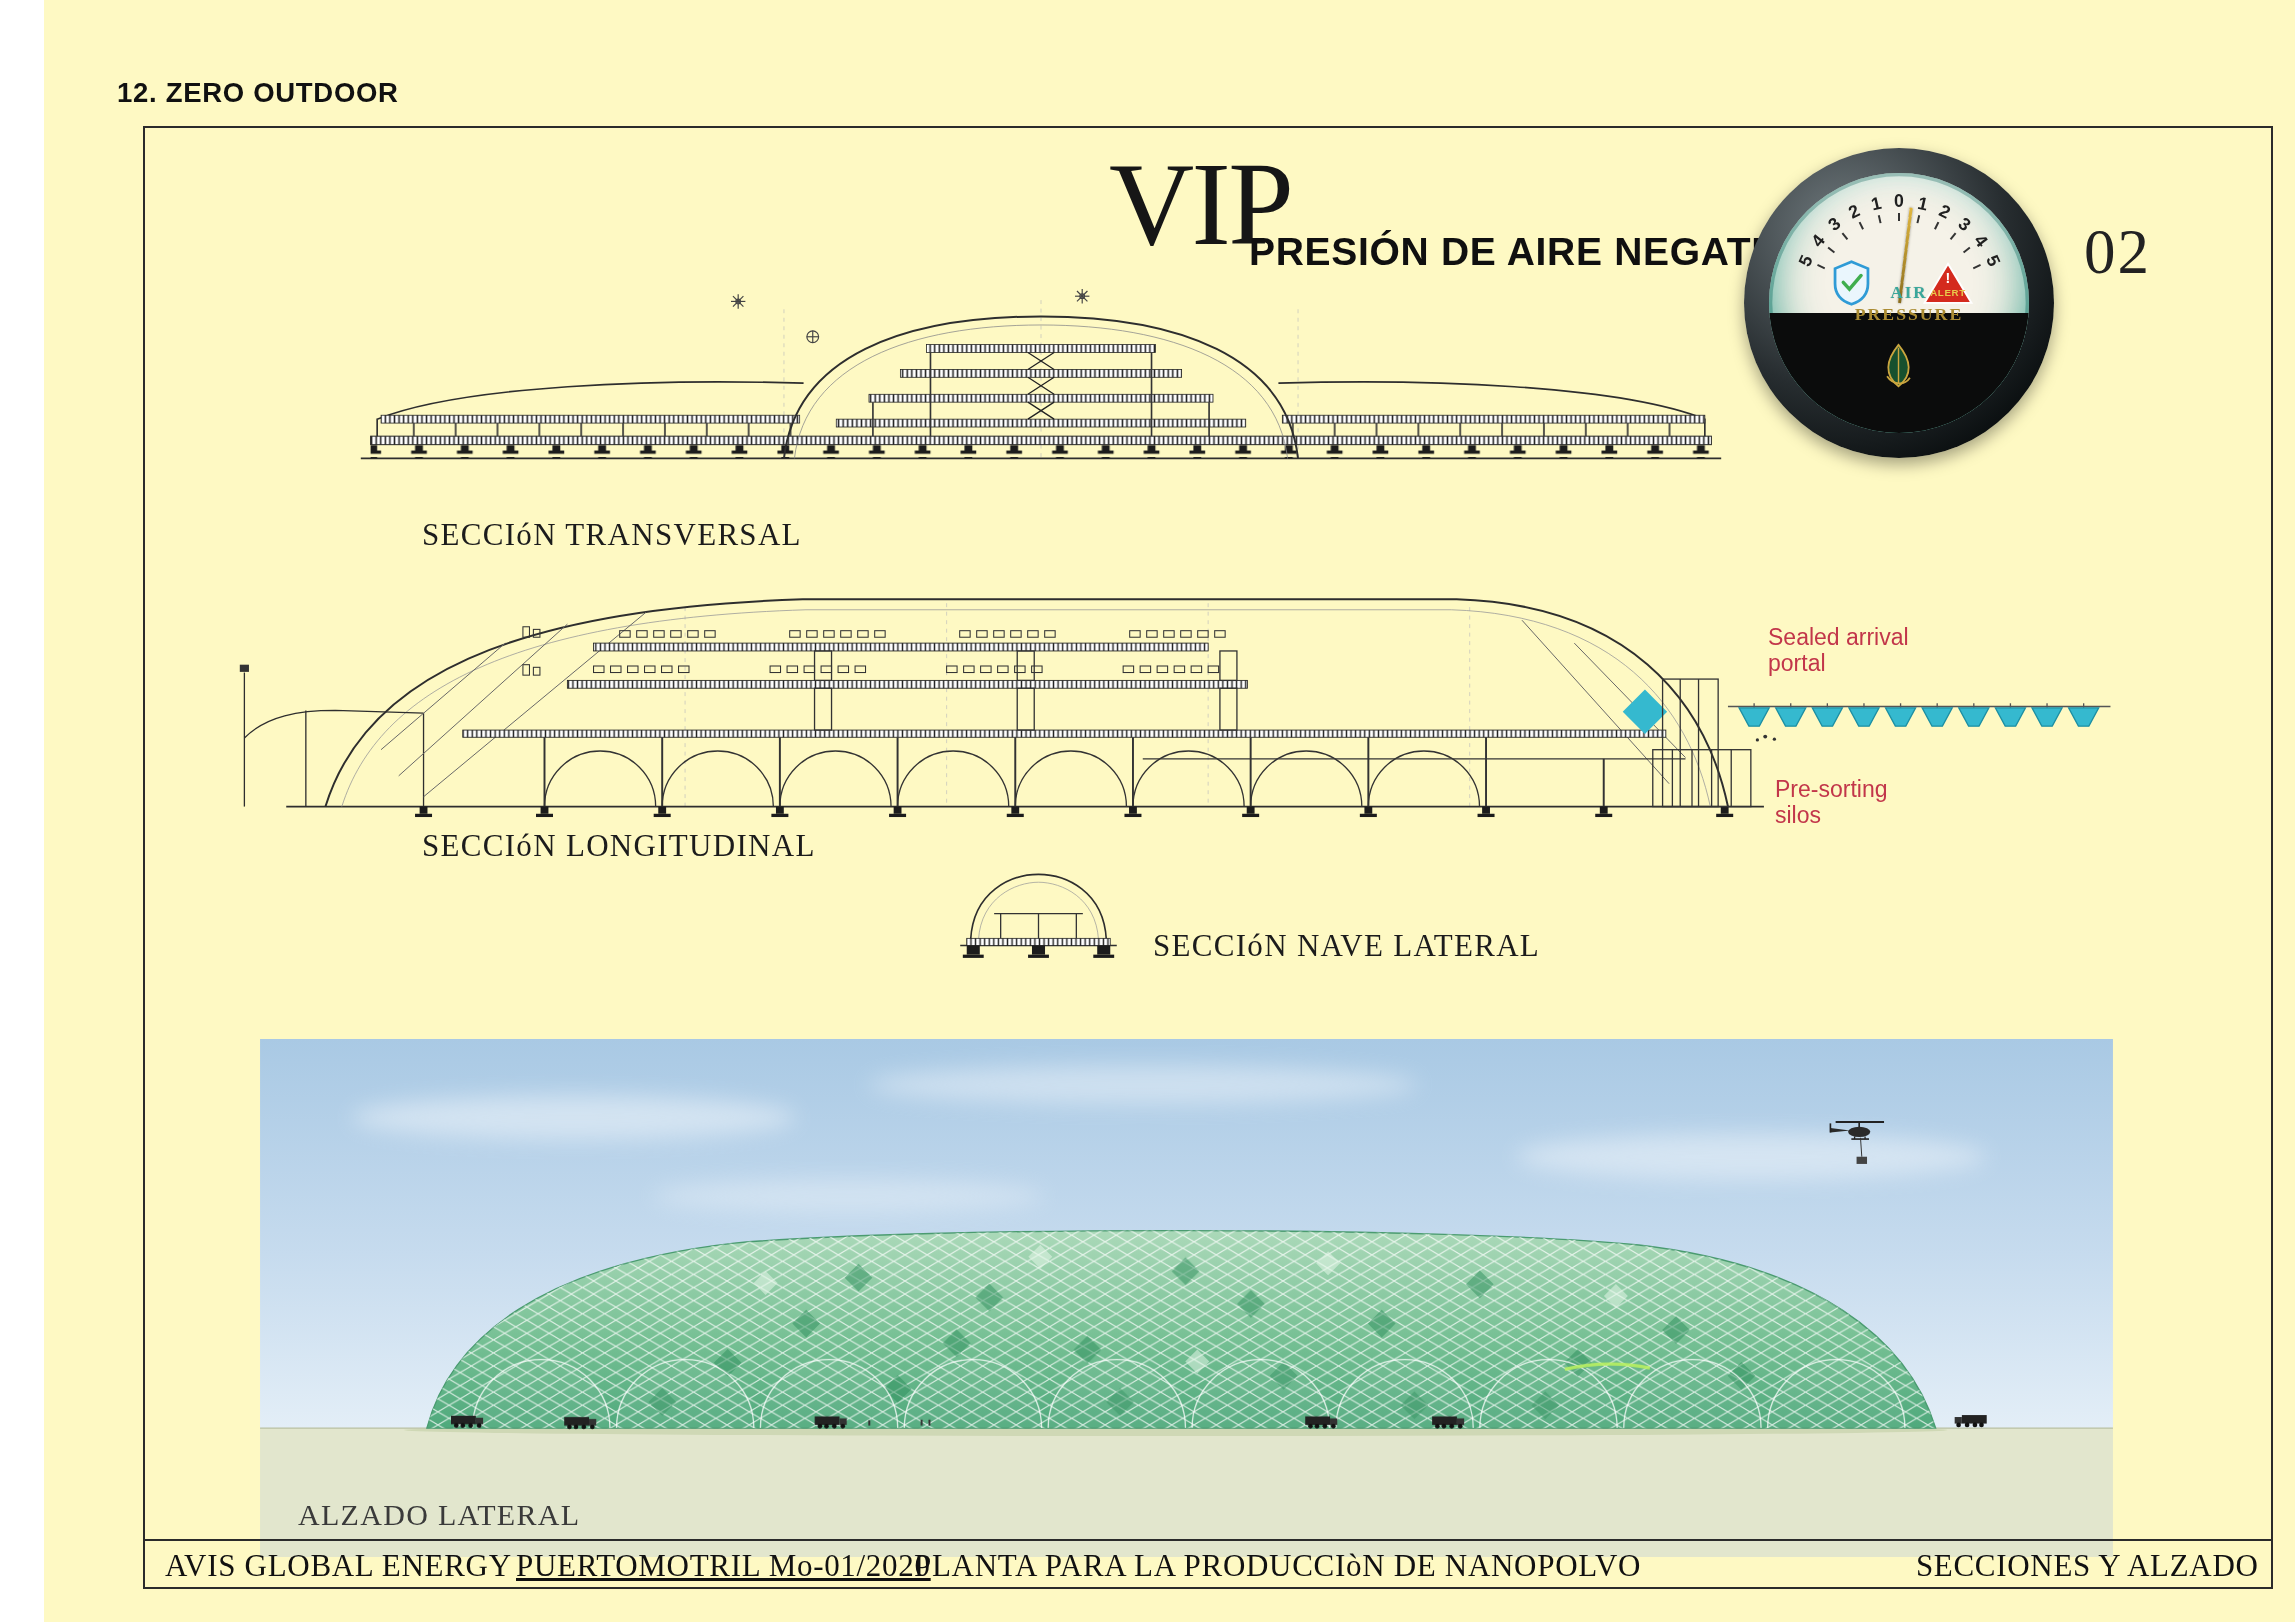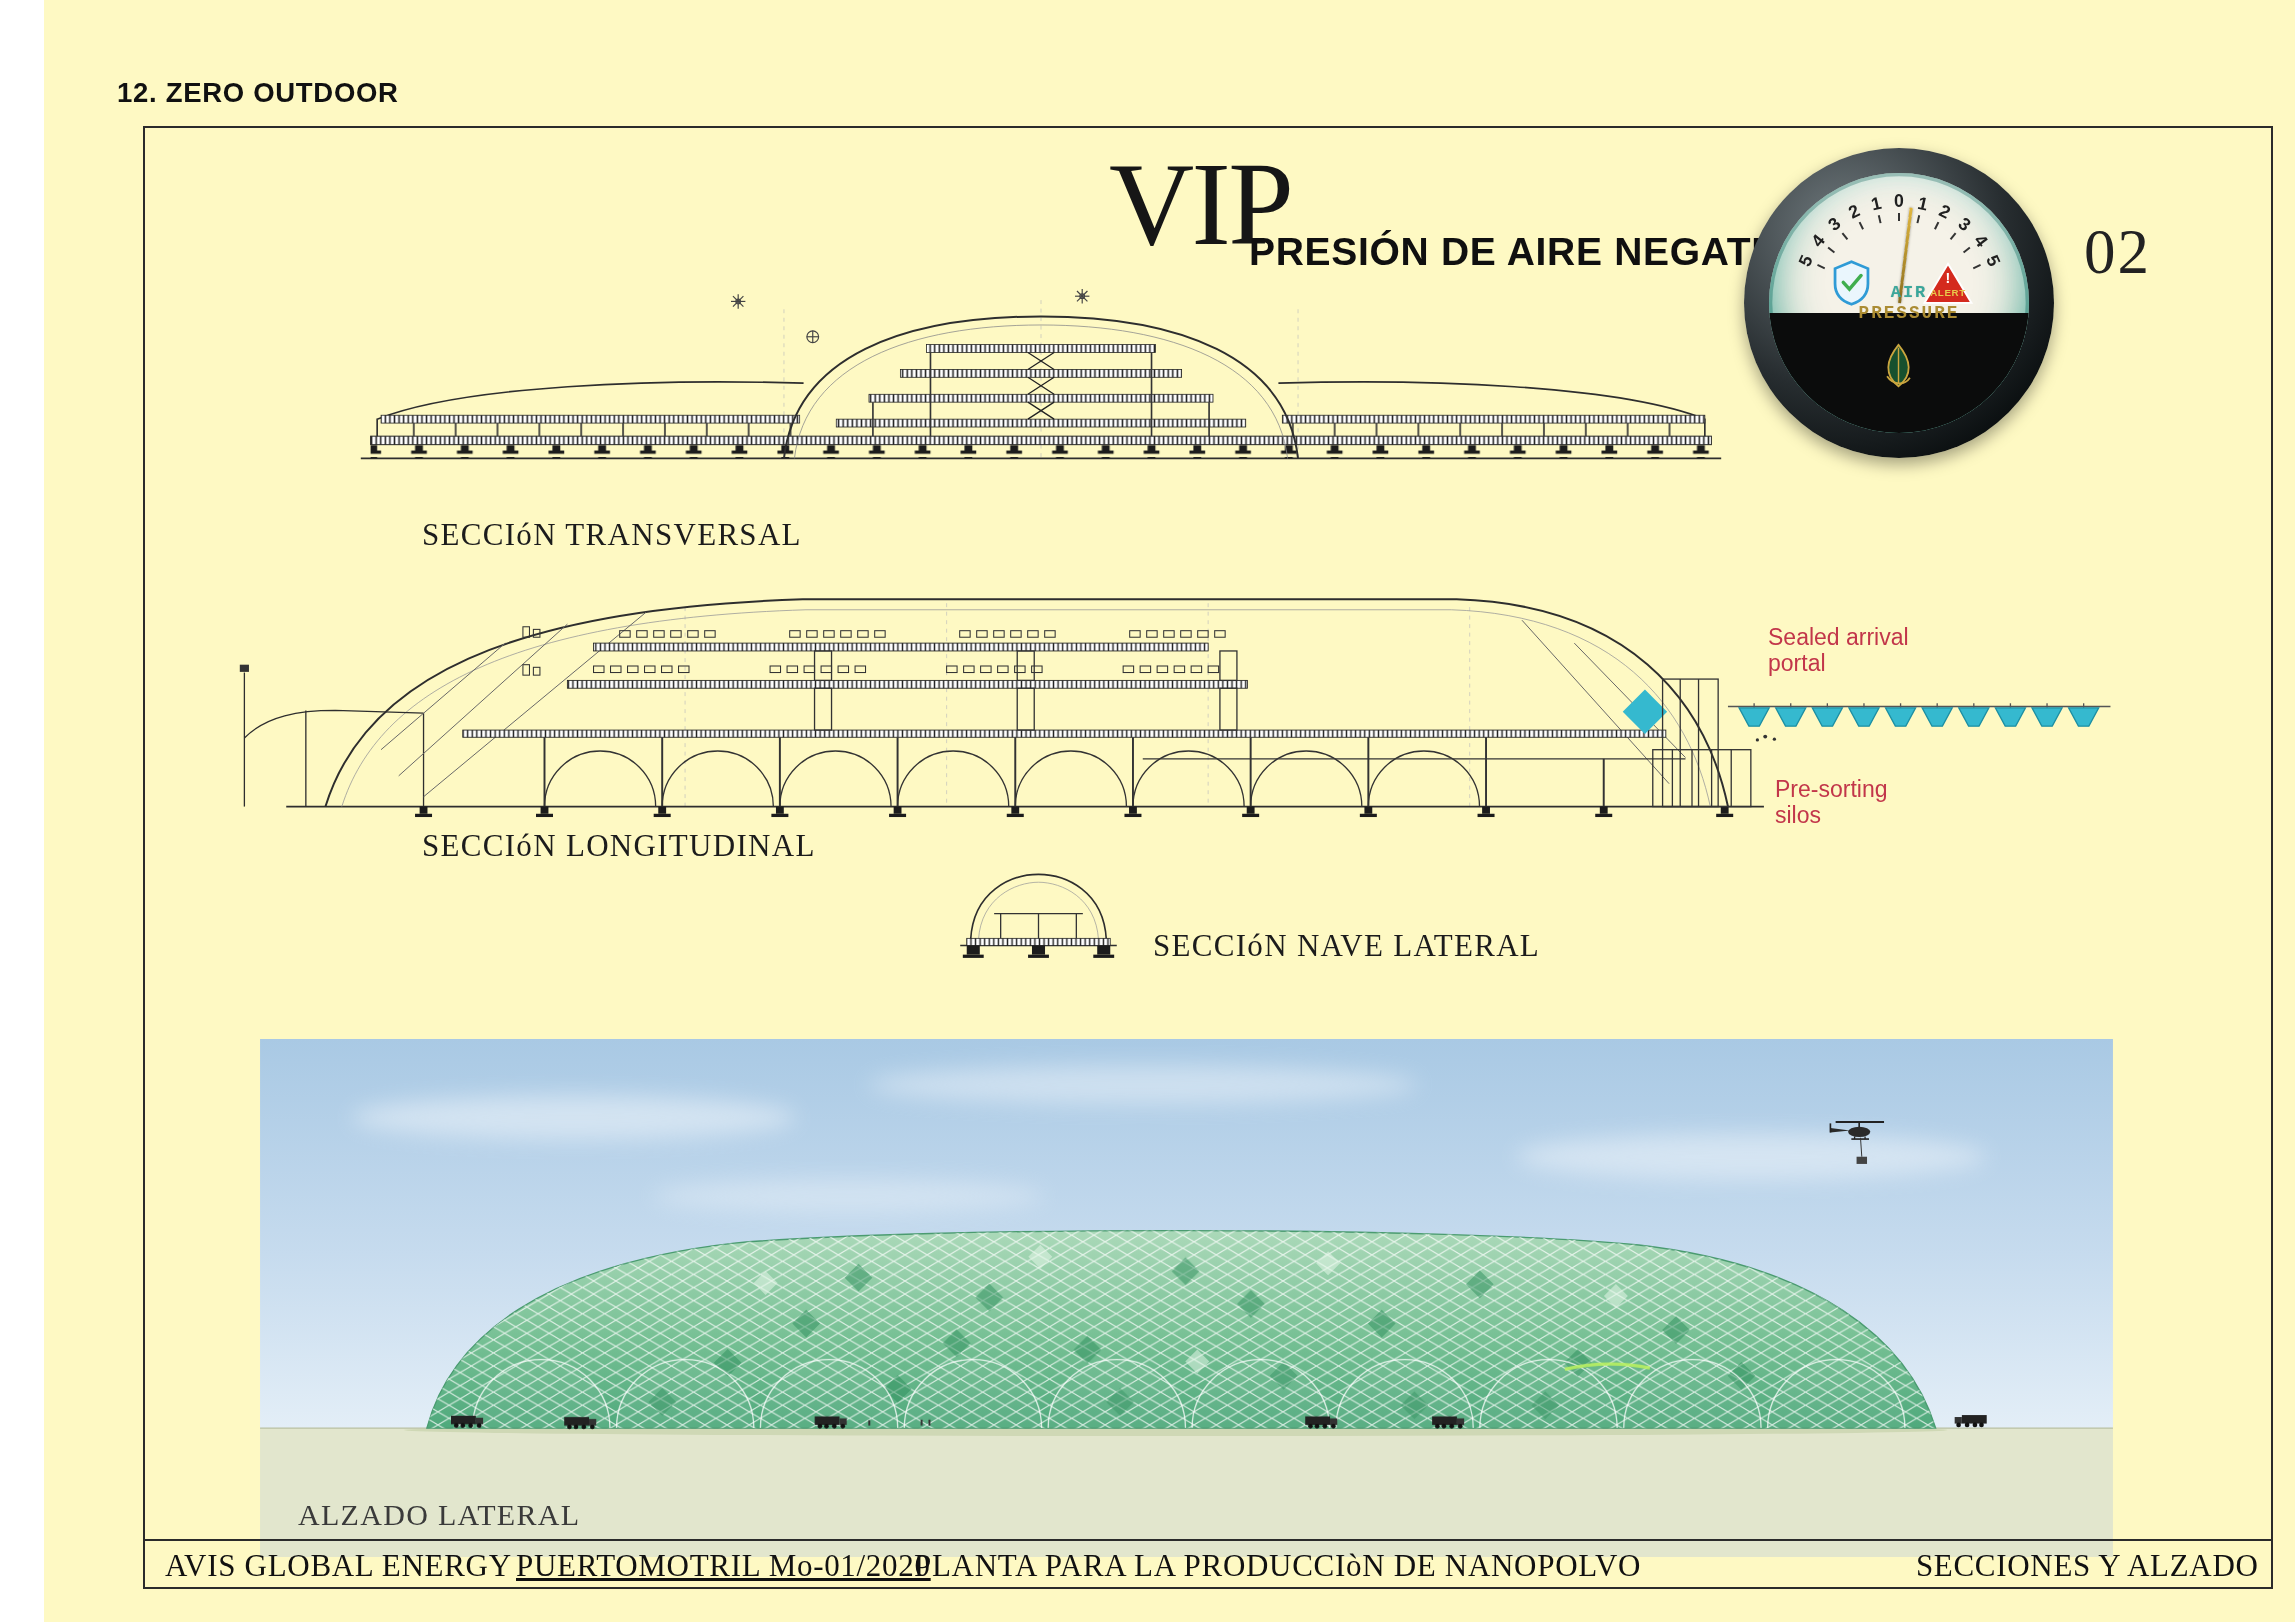--- a/index.html
+++ b/index.html
@@ -30,21 +30,21 @@
   .dial { position:absolute; inset:0; }
   .gnum { position:absolute; left:50%; top:50%; width:13px; margin-left:-6.5px; margin-top:-9.2px;
           text-align:center; font-family:"Liberation Sans", sans-serif; font-size:17.7px; font-weight:bold;
           color:#202020; transform: rotate(var(--a)) translateY(-103px); }
   .gtick { position:absolute; left:50%; top:50%; width:2px; height:7.9px; margin-left:-1px; margin-top:-3.9px;
            background:#333; transform: rotate(var(--a)) translateY(-86px); }
   .needle { position:absolute; left:154px; top:59px; width:2.6px; height:96px;
             background:linear-gradient(#e0b63e,#8a6d1f); transform-origin:50% 100%; transform:rotate(7deg);
             box-shadow:0 0 2.6px rgba(0,0,0,.4); }
   .air-label { position:absolute; left:0; right:0; top:135px; text-align:center;
-               font-family:Liberation Mono, monospace; font-weight:bold; color:#ab8c33; letter-spacing:2px;padding-left:20px; }
+               font-family:Liberation Serif, serif; font-weight:bold; color:#ab8c33; letter-spacing:2px;padding-left:20px; }
   .air-label .l1 { display:block; font-size:17px; color:#3aa79b; text-shadow:0 0 1.3px rgba(0,0,0,.2); }
   .air-label .l2 { display:block; font-size:17.7px; margin-top:1.3px; }
   .g-icon { position:absolute; }
 
   
   .dwg-label { position:absolute; font-size:31px; letter-spacing:1.3px; color:#1c1c1c; }
   .annotation { position:absolute; font-family:"Liberation Sans", sans-serif; font-weight:normal;
                 font-size:23px; line-height:1.12; color:#c2364a; }
 
   .svg-abs { position:absolute; }

